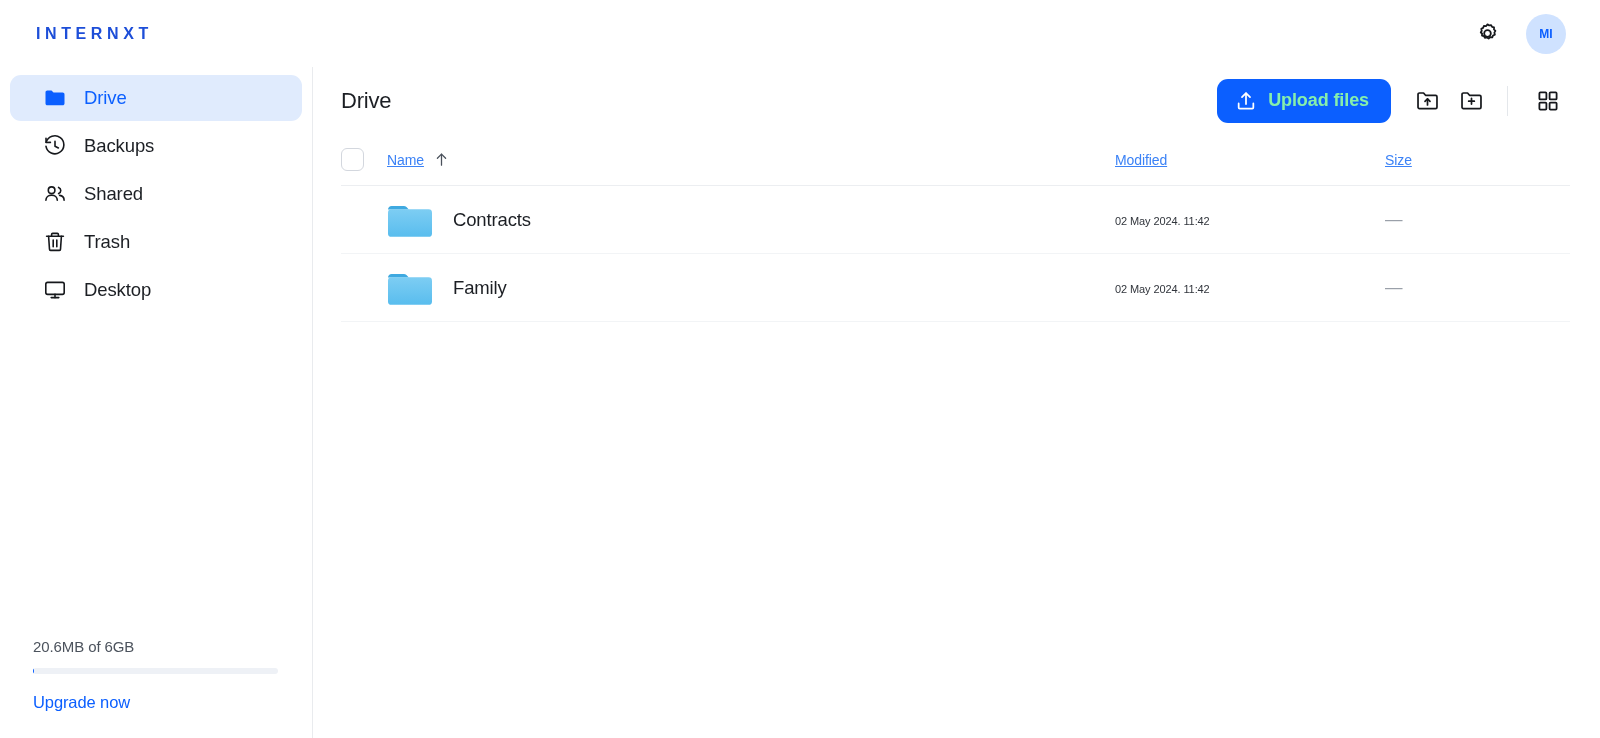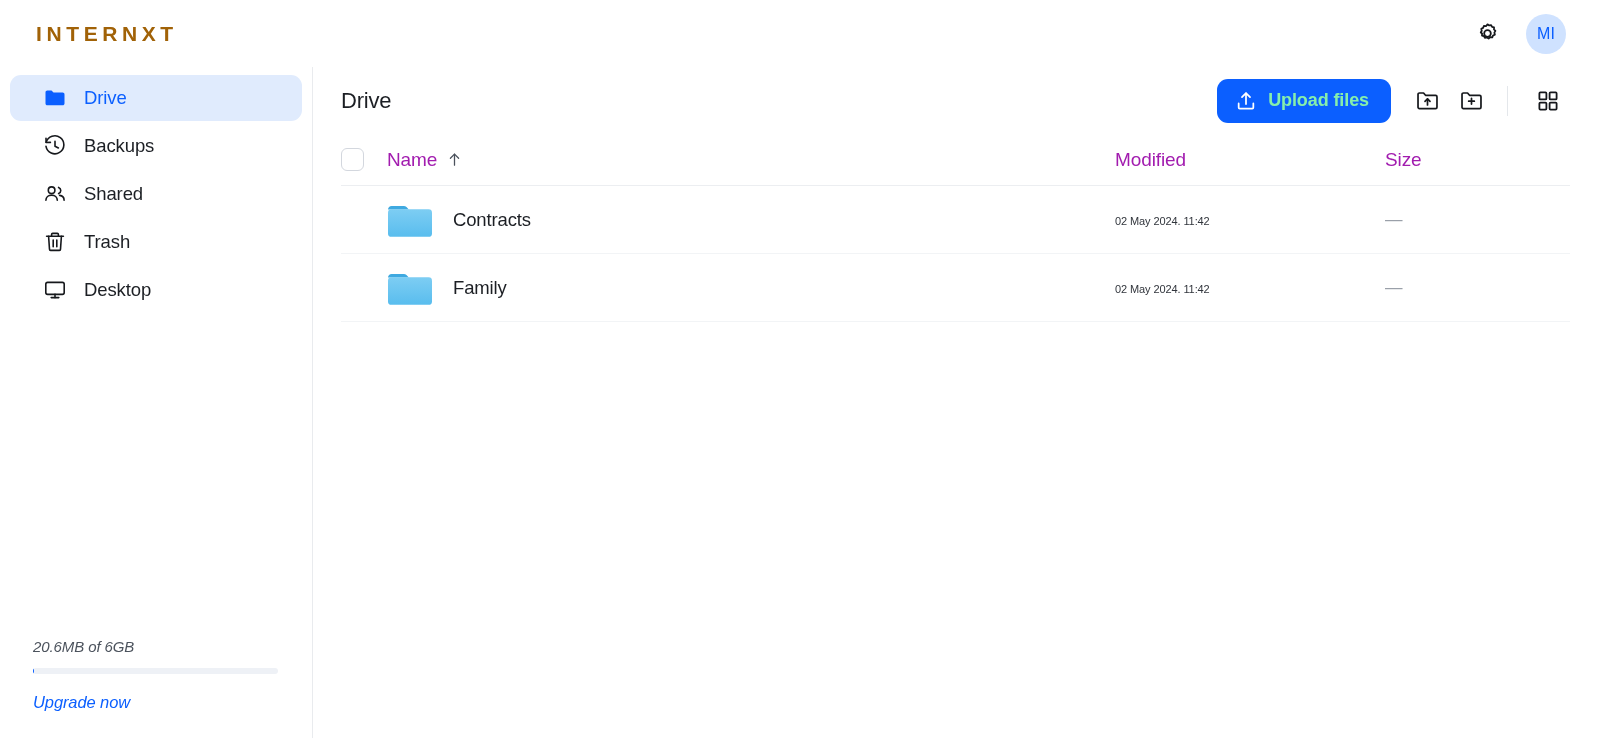--- a/index.html
+++ b/index.html
@@ -18,24 +18,24 @@
     flex: 0 0 67px;
     display: flex;
     align-items: center;
     background: #ffffff;
     position: relative;
   }
   .logo {
     width: 313px;
     flex: 0 0 313px;
     padding-left: 36px;
-    font-size: 21px;
+    font-size: 16px;
     font-weight: 700;
     letter-spacing: 4.6px;
-    color: #a16207;
+    color: #1d4ed8;
   }
   .search-wrap {
     flex: 0 0 auto;
     width: 475px;
     margin-left: -2px;
   }
   .search-box {
     height: 46px;
     border-radius: 12px;
     background: #f4f6f9;
@@ -64,22 +64,22 @@
     display: flex;
     align-items: center;
     gap: 26px;
     padding-right: 34px;
   }
   .avatar {
     width: 40px; height: 40px;
     border-radius: 50%;
     background: #cfe2ff;
     color: #0b5fff;
-    font-size: 16px;
-    font-weight: 400;
+    font-size: 12px;
+    font-weight: 700;
     display: flex;
     align-items: center;
     justify-content: center;
     letter-spacing: 0.2px;
   }
 
   
   .body { flex: 1; display: flex; min-height: 0; }
 
   
@@ -105,21 +105,21 @@
     letter-spacing: -0.1px;
   }
   .nav-item .ico {
     width: 26px; height: 26px;
     display: flex; align-items: center; justify-content: center;
     flex: 0 0 26px;
   }
   .nav-item.active { background: #e0ebfd; color: #0b5fff; }
   .nav-item.active .ico svg { color: #0b5fff; }
 
-  .sidebar-bottom { margin-top: auto; padding: 0 0 26px 23px; font-style: italic; }
+  .sidebar-bottom { margin-top: auto; padding: 0 0 26px 23px; }
   .storage-text {
     font-size: 15px;
     color: #4c535d;
     letter-spacing: -0.1px;
     margin-bottom: 13px;
   }
   .progress {
     width: 245px;
     height: 6px;
     border-radius: 4px;
@@ -205,23 +205,24 @@
     width: 23px; height: 23px;
     border: 1px solid #d3d7de;
     border-radius: 6px;
     background: #fff;
     cursor: pointer;
   }
   .col-name { flex: 1; min-width: 0; display: flex; align-items: center; gap: 9px; }
   .col-mod { width: 270px; flex: 0 0 270px; }
   .col-size { width: 185px; flex: 0 0 185px; }
   .th {
-    font-size: 19px;
-    color: #a21caf;
-    letter-spacing: -0.1px;
+    font-size: 14px;
+    color: #3b82f6;
+    letter-spacing: -0.1px;
+    text-decoration: underline;
   }
   .sort-arrow { color: #4a515b; display: flex; align-items: center; }
 
   .trow {
     display: flex;
     align-items: center;
     height: 68px;
     border-bottom: 1px solid #f2f4f6;
   }
   .trow .col-check { visibility: hidden; }

